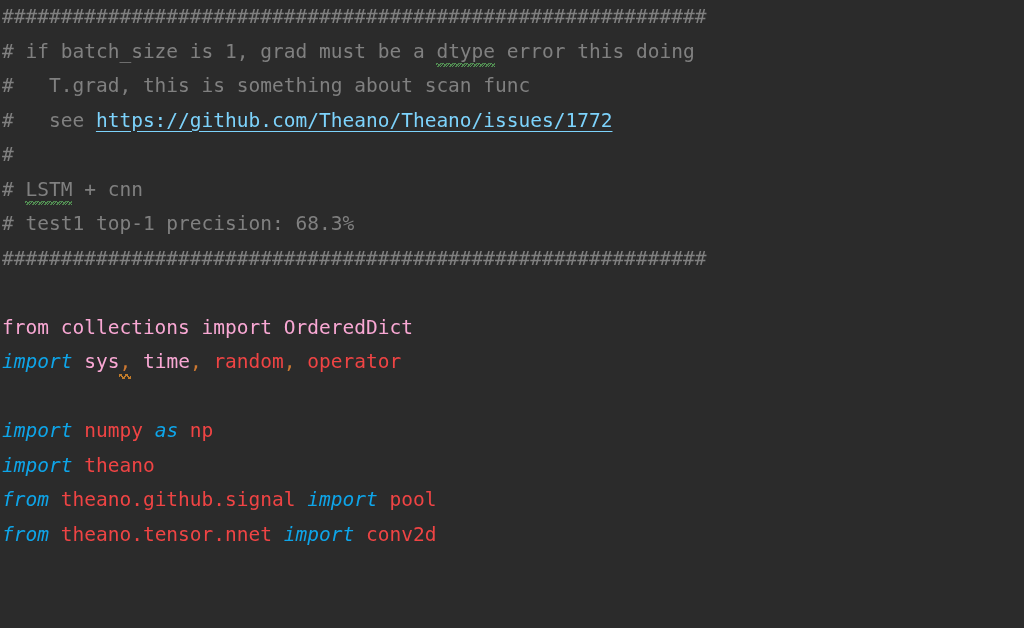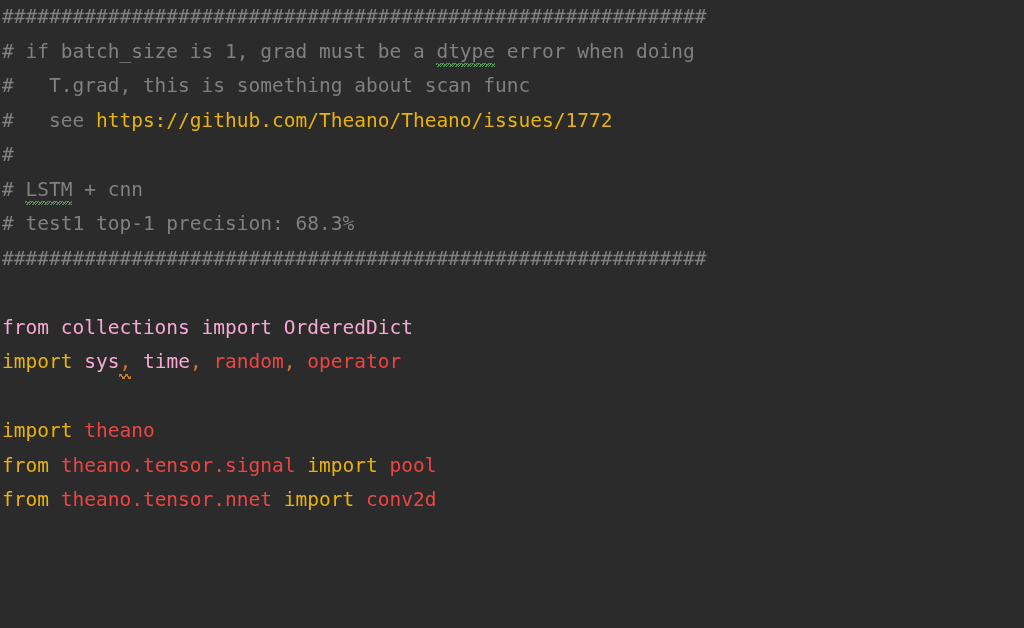--- a/index.html
+++ b/index.html
@@ -28,22 +28,22 @@
     letter-spacing: 0px;
     white-space: pre;
     padding-left: 2px;
     color: #a9b7c6;
     font-family: "DejaVu Sans Mono", "Liberation Mono", monospace;
   }
   .blank { }
 
   
   .cmt      { color: #808080; }
-  .cmt-url  { color: #eab308; text-underline-offset: 4px; }
-  .kw       { color: #eab308; }
+  .cmt-url  { color: #7dd3fc; text-decoration: underline; text-underline-offset: 4px; }
+  .kw       { color: #0ea5e9; font-style: italic; }
   .plain    { color: #ef4444; }
   .dim      { color: #f9a8d4; }
   .comma-o  { color: #cc7832; }
 
   
   .sq-green {
     position: relative;
     display: inline-block;
   }
   .sq-green::after {
@@ -99,21 +99,21 @@
       linear-gradient(-45deg, transparent 42%, #5a5a5a 42%, #5a5a5a 58%, transparent 58%) 2.5px 0/5px 4px repeat-x;
   }
 </style>
 </head>
 <body style="background: rgb(43, 43, 43);">
 
 <div id="editor" style="background: rgb(43, 43, 43);">
 
   <div class="line"><span class="cmt">############################################################</span></div>
 
-  <div class="line"><span class="cmt"># if batch_size is 1, grad must be a </span><span class="cmt sq-green">dtype</span><span class="cmt"> error when doing</span></div>
+  <div class="line"><span class="cmt"># if batch_size is 1, grad must be a </span><span class="cmt sq-green">dtype</span><span class="cmt"> error this doing</span></div>
 
   <div class="line"><span class="cmt">#   T.grad, this is something about scan func</span></div>
 
   <div class="line"><span class="cmt">#   see </span><span class="cmt-url">https://github.com/Theano/Theano/issues/1772</span></div>
 
   <div class="line"><span class="cmt">#</span></div>
 
   <div class="line"><span class="cmt"># </span><span class="cmt sq-green">LSTM</span><span class="cmt"> + cnn</span></div>
 
   <div class="line"><span class="cmt"># test1 top-1 precision: 68.3%</span></div>
@@ -121,22 +121,23 @@
   <div class="line"><span class="cmt">############################################################</span></div>
 
   <div class="line blank"></div>
 
   <div class="line"><span class="dim">from collections import OrderedDict</span></div>
 
   <div class="line"><span class="kw">import</span><span class="dim"> </span><span class="dim">sys</span><span class="comma-o sq-orange">,</span><span class="dim"> time</span><span class="comma-o">,</span><span class="plain"> random</span><span class="comma-o">,</span><span class="plain"> operator</span></div>
 
   <div class="line blank"></div>
 
+  <div class="line"><span class="kw">import</span><span class="plain"> numpy </span><span class="kw">as</span><span class="plain"> np</span></div>
 
   <div class="line"><span class="kw">import</span><span class="plain"> theano</span></div>
 
 
 
-  <div class="line"><span class="kw">from</span><span class="plain"> theano.tensor.signal </span><span class="kw">import</span><span class="plain"> pool</span></div>
+  <div class="line"><span class="kw">from</span><span class="plain"> theano.github.signal </span><span class="kw">import</span><span class="plain"> pool</span></div>
 
   <div class="line"><span class="kw">from</span><span class="plain"> theano.tensor.nnet </span><span class="kw">import</span><span class="plain"> conv2d</span></div>
 
 </div>
 
 </body></html>

